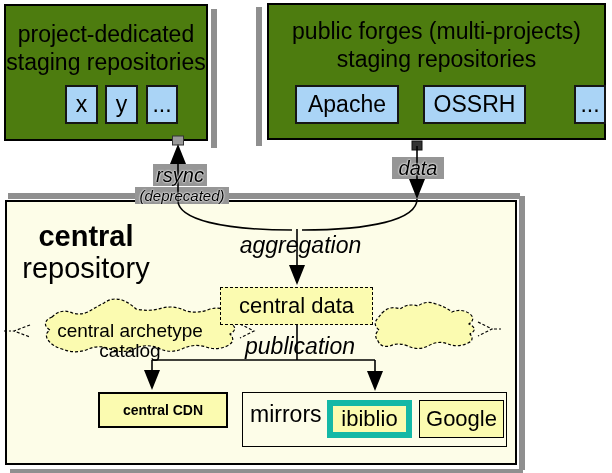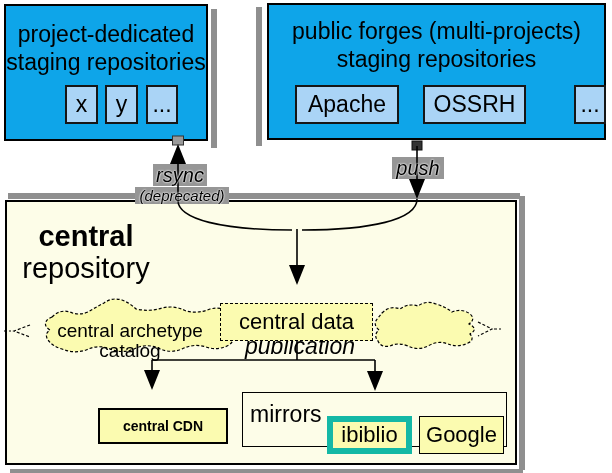--- a/index.html
+++ b/index.html
@@ -1,35 +1,35 @@
 <!DOCTYPE html>
 <html><head>
 <meta charset="utf-8">
 <style>
   html,body{margin:0;padding:0;background:#fff;}
   #stage{position:relative;width:612px;height:473px;background:#ffffff;
          font-family:"Liberation Sans",sans-serif;color:#000;overflow:hidden;}
   .abs{position:absolute;box-sizing:border-box;}
   .shadow{position:absolute;background:#8f8f8f;}
-  .staging-box{background:#0ea5e9;border:2px solid #000;}
+  .staging-box{background:#4d7c0f;border:2px solid #000;}
   .box-title{position:absolute;left:0;width:100%;text-align:center;
              font-size:23px;line-height:28px;}
   .blue-item{background:#aad4f6;border:2px solid #161616;display:flex;
              align-items:center;justify-content:center;font-size:23px;}
   #central-box{left:5px;top:200px;width:512px;height:265px;
                background:#fdfde8;border:2px solid #000;}
   #central-title{left:10px;top:220px;width:152px;text-align:center;
                  font-size:29px;line-height:32px;}
   #central-title .b{font-weight:bold;}
   .flow-chip{position:absolute;background:#969696;}
   .flow-label{position:absolute;font-style:italic;font-size:20px;
               display:flex;align-items:center;justify-content:center;
               text-shadow:0 0 2px #fff,0 0 2px #fff;}
   .flow-word{position:absolute;font-style:italic;font-size:23px;text-align:center;}
-  .node{background:#fbfbb0;display:flex;align-items:center;justify-content:center;margin-top:16px;}
+  .node{background:#fbfbb0;display:flex;align-items:center;justify-content:center;}
   #node-central-data{left:220px;top:287px;width:153px;height:38px;
                      border:1px dashed #000;font-size:22px;}
   #node-cdn{left:98px;top:392px;width:130px;height:36px;border:2px solid #000;
             font-size:14px;font-weight:bold;}
   #mirrors-box{left:242px;top:392px;width:265px;height:55px;border:1px solid #000;}
   #mirrors-label{left:250px;top:401px;font-size:23px;}
   #node-ibiblio{left:327px;top:400px;width:85px;height:38px;border:6px solid #14b8a6;font-size:22px;}
   #node-google{left:419px;top:400px;width:85px;height:38px;border:1px solid #000;font-size:22px;}
   .wavy-text{position:absolute;text-align:center;font-size:19px;line-height:20px;}
   #svg-layer{position:absolute;left:0;top:0;pointer-events:none;}
@@ -118,21 +118,22 @@
       <line x1="152" y1="360" x2="375" y2="360" stroke="#000" stroke-width="1.6"></line>
       <line x1="152" y1="360" x2="152" y2="372" stroke="#000" stroke-width="1.6"></line>
       <line x1="375" y1="360" x2="375" y2="373" stroke="#000" stroke-width="1.6"></line>
       <polygon points="152,390 144,370 160,370" fill="#000"></polygon>
       <polygon points="375,391 367,371 383,371" fill="#000"></polygon>
     </g>
   </svg>
 
   <div class="flow-label" style="left:153px;top:164px;width:54px;height:22px">rsync</div>
   <div class="flow-label" style="left:135px;top:187px;width:94px;height:17px;font-size:15px">(deprecated)</div>
-  <div class="flow-label" style="left:392px;top:157px;width:52px;height:22px">push</div>
+  <div class="flow-label" style="left:392px;top:157px;width:52px;height:22px">data</div>
+  <div class="flow-word" style="left:233px;top:232px;width:135px">aggregation</div>
   <div class="flow-word" style="left:240px;top:333px;width:120px">publication</div>
 
   <div class="abs node" id="node-central-data">central data</div>
   <div class="wavy-text" style="left:24px;top:321px;width:212px">central archetype catalog</div>
   <div class="abs node" id="node-cdn">central CDN</div>
 
   <div class="abs" id="mirrors-box"></div>
   <div class="abs" id="mirrors-label">mirrors</div>
   <div class="abs node" id="node-ibiblio">ibiblio</div>
   <div class="abs node" id="node-google">Google</div>

